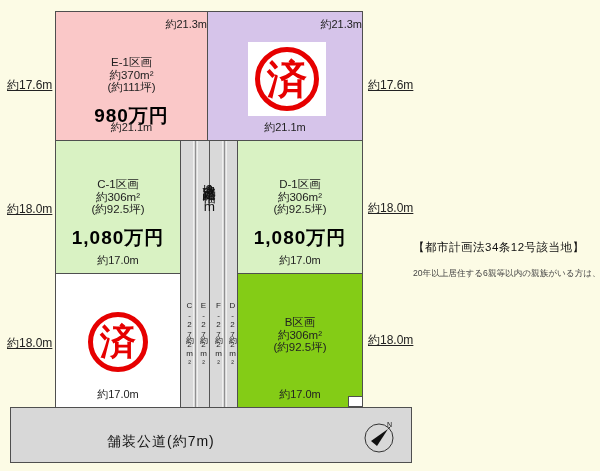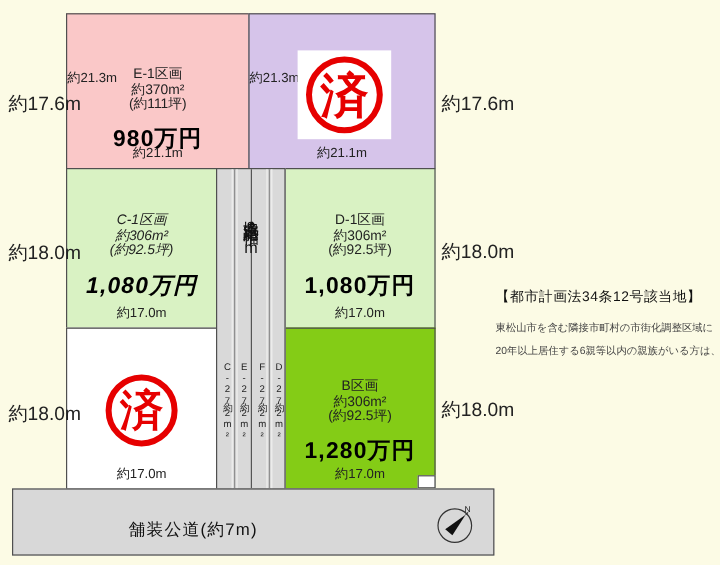--- a/index.html
+++ b/index.html
@@ -1,26 +1,26 @@
 <!DOCTYPE html>
 <html><head>
 <meta charset="utf-8">
 <style>
   html,body{margin:0;padding:0;}
   body{font-family:"Liberation Sans",sans-serif;}
   #canvas{position:relative;width:600px;height:471px;background:#fcfbe5;overflow:hidden;}
 
   .plot{position:absolute;box-sizing:border-box;border:1px solid #4f4f4f;}
   .plot-inner{position:absolute;left:0;right:0;text-align:center;color:#111;}
-  .dim-top{position:absolute;top:5px;left:0;right:0;text-align:left;font-size:11px;color:#222;margin-top:40px;}
+  .dim-top{position:absolute;top:5px;left:0;right:0;text-align:right;font-size:11px;color:#222;}
   .dim-bottom{position:absolute;bottom:5px;left:0;right:0;text-align:center;font-size:11px;color:#222;}
   .plot-name,.plot-area,.plot-tsubo{font-size:11.5px;line-height:12.5px;color:#222;}
   .plot-price{font-size:19px;font-weight:bold;margin-top:9px;letter-spacing:1px;color:#000;}
 
-  .side-label{position:absolute;font-size:16px;color:#222;white-space:nowrap;}
+  .side-label{position:absolute;font-size:12px;color:#222;white-space:nowrap;text-decoration:underline;}
 
   
   #agreement-road{position:absolute;left:180px;top:140px;width:58px;height:268px;box-sizing:border-box;border:1px solid #4f4f4f;background:#d9d9d9;}
   .lane-divider{position:absolute;top:0;bottom:0;width:1px;background:#909090;}
   .lane-divider.center{background:#555;}
   .lane-divider.pale{background:#f0f0ef;}
   #road-label{position:absolute;left:50%;top:32px;transform:translateX(-50%);
     writing-mode:vertical-rl;text-orientation:upright;font-size:13.5px;line-height:1;
     letter-spacing:1.5px;color:#111;white-space:nowrap;}
   .lane-label{position:absolute;top:160px;writing-mode:vertical-rl;text-orientation:upright;
@@ -73,21 +73,21 @@
       <div id="stamp-a">
         <div class="stamp-circle">
             <span class="stamp-char">済</span>
           </div>
       </div>
     </div>
     <div class="dim-bottom">約21.1m</div>
   </div>
 
   <div class="plot" style="left: 55px; top: 140px; width: 126px; height: 134px; background: rgb(217, 242, 195);">
-    <div class="plot-inner" style="top:37px;font-style:italic;">
+    <div class="plot-inner" style="top:37px;">
       <div class="plot-name">C-1区画</div>
       <div class="plot-area">約306m²</div>
       <div class="plot-tsubo">(約92.5坪)</div>
       <div class="plot-price">1,080万円</div>
     </div>
     <div class="dim-bottom">約17.0m</div>
   </div>
 
   <div class="plot" style="left: 237px; top: 140px; width: 126px; height: 134px; background: rgb(217, 242, 195);">
     <div class="plot-inner" style="top:37px;">
@@ -104,21 +104,20 @@
       <span class="stamp-char">済</span>
     </div>
     <div class="dim-bottom">約17.0m</div>
   </div>
 
   <div class="plot" style="left: 237px; top: 273px; width: 126px; height: 135px; background: #84cc16;">
     <div class="plot-inner" style="top:42px;">
       <div class="plot-name">B区画</div>
       <div class="plot-area">約306m²</div>
       <div class="plot-tsubo">(約92.5坪)</div>
-      <div class="plot-price">1,280万円</div>
     </div>
     <div class="dim-bottom">約17.0m</div>
   </div>
 
   <div id="agreement-road">
     <div class="lane-divider pale" style="left:12px;"></div>
     <div class="lane-divider" style="left:14px;"></div>
     <div class="lane-divider pale" style="left:16px;"></div>
     <div class="lane-divider center" style="left:28px;"></div>
     <div class="lane-divider pale" style="left:41px;"></div>
@@ -150,17 +149,16 @@
 
   <div class="side-label" style="left:7px;top:77px;">約17.6m</div>
   <div class="side-label" style="left:368px;top:77px;">約17.6m</div>
   <div class="side-label" style="left:7px;top:201px;">約18.0m</div>
   <div class="side-label" style="left:368px;top:200px;">約18.0m</div>
   <div class="side-label" style="left:7px;top:335px;">約18.0m</div>
   <div class="side-label" style="left:368px;top:332px;">約18.0m</div>
 
   <div id="notice">
     <div id="notice-heading">【都市計画法34条12号該当地】</div>
-    <div class="notice-line">東松山市を含む隣接市町村の市街化調整区域に</div>
     <div class="notice-line">20年以上居住する6親等以内の親族がいる方は、</div>
   </div>
 
 </div>
 
 </body></html>

